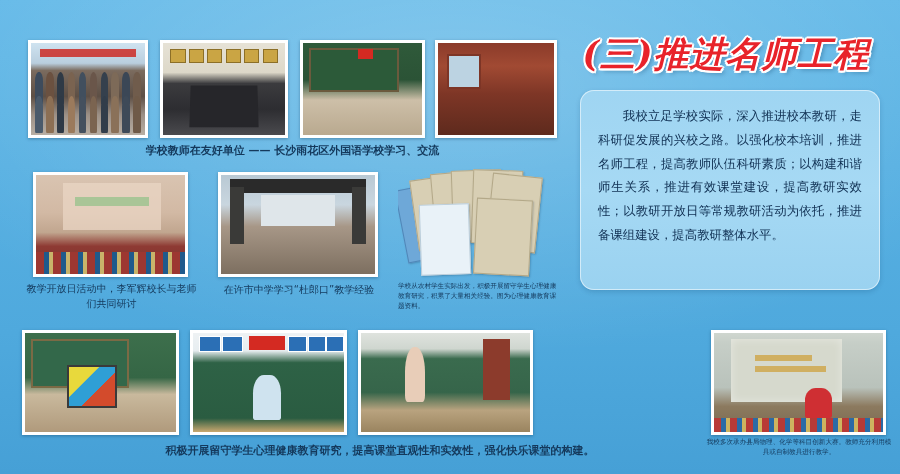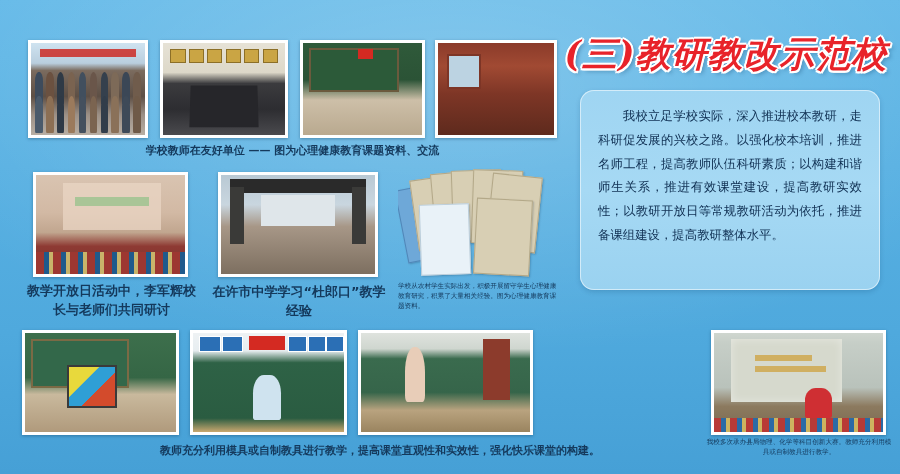--- a/index.html
+++ b/index.html
@@ -34,21 +34,21 @@
   .noborder{background:transparent;padding:0;box-shadow:none;}
   .cap{
     position:absolute;
     color:#14395c;
     font-weight:bold;
     line-height:1.45;
     text-align:center;
     font-family:"DejaVu Sans","Liberation Sans",sans-serif;
   }
   .cap-main{font-size:11px;}
-  .cap-sm{font-size:13px;font-weight:bold;}
+  .cap-sm{font-size:10px;font-weight:normal;}
   .cap-tiny{font-size:6.6px;font-weight:normal;line-height:1.5;}
 
   #title{
     position:absolute;left:560px;top:26px;width:332px;height:56px;
     display:flex;align-items:center;justify-content:center;
     color:#e8232a;
     font-size:35px;
     font-weight:bold;
     font-style:italic;
     letter-spacing:1px;
@@ -188,21 +188,21 @@
       <div class="flag"></div>
     </div>
   </div>
 
   <div class="photo" style="left:435px;top:40px;width:122px;height:98px;">
     <div class="inner ph-people">
       <div class="win"></div>
     </div>
   </div>
 
-  <div class="cap cap-main" style="left:28px;top:143px;width:529px;">学校教师在友好单位 —— 图为心理健康教育课题资料、交流</div>
+  <div class="cap cap-main" style="left:28px;top:143px;width:529px;">学校教师在友好单位 —— 长沙雨花区外国语学校学习、交流</div>
 
   <div class="photo" style="left:33px;top:172px;width:155px;height:105px;">
     <div class="inner ph-proj">
       <div class="screen"></div>
       <div class="txt"></div>
       <div class="cloth"></div>
     </div>
   </div>
 
   <div class="photo" style="left:218px;top:172px;width:160px;height:105px;">
@@ -262,23 +262,23 @@
   <div class="photo" style="left:711px;top:330px;width:175px;height:105px;">
     <div class="inner ph-screen">
       <div class="scr"></div>
       <div class="line" style="top:22%;width:34%;"></div>
       <div class="line" style="top:33%;width:42%;"></div>
       <div class="red"></div>
       <div class="stripe"></div>
     </div>
   </div>
 
-  <div class="cap cap-main" style="left:110px;top:443px;width:540px;">教师充分利用模具或自制教具进行教学，提高课堂直观性和实效性，强化快乐课堂的构建。</div>
+  <div class="cap cap-main" style="left:110px;top:443px;width:540px;">积极开展留守学生心理健康教育研究，提高课堂直观性和实效性，强化快乐课堂的构建。</div>
 
   <div class="cap cap-tiny" style="left:706px;top:438px;width:186px;">我校多次承办县局物理、化学等科目创新大赛。教师充分利用模具或自制教具进行教学。</div>
 
-  <div id="title">(三)教研教改示范校</div>
+  <div id="title">(三)推进名师工程</div>
 
   <div id="descbox">
     <div id="desctext">我校立足学校实际，深入推进校本教研，走科研促发展的兴校之路。以强化校本培训，推进名师工程，提高教师队伍科研素质；以构建和谐师生关系，推进有效课堂建设，提高教研实效性；以教研开放日等常规教研活动为依托，推进备课组建设，提高教研整体水平。</div>
   </div>
 
 </div>
 
 </body></html>

